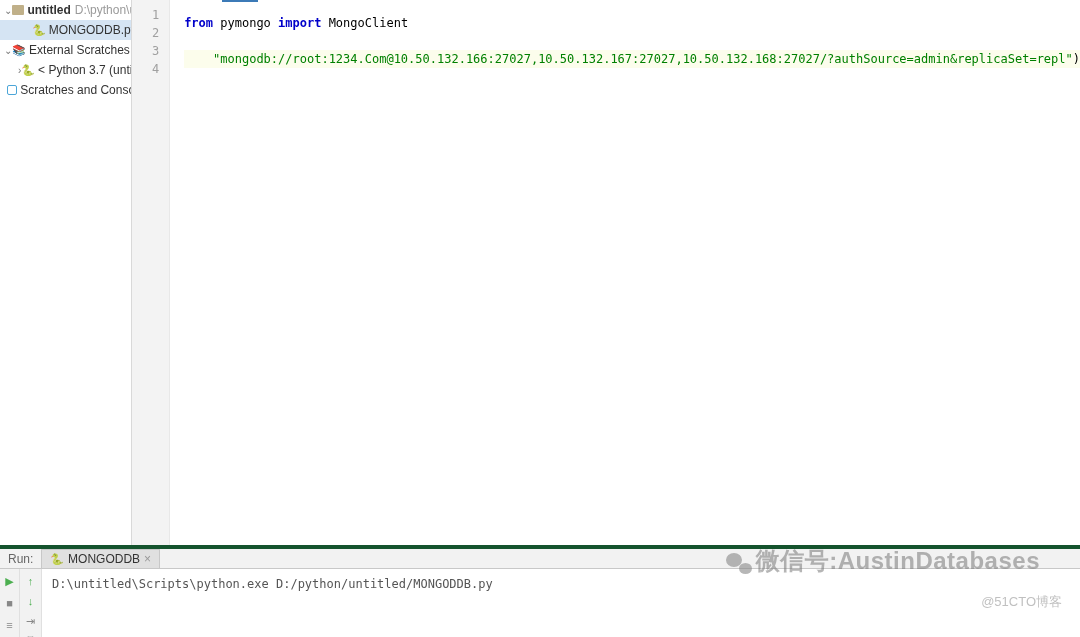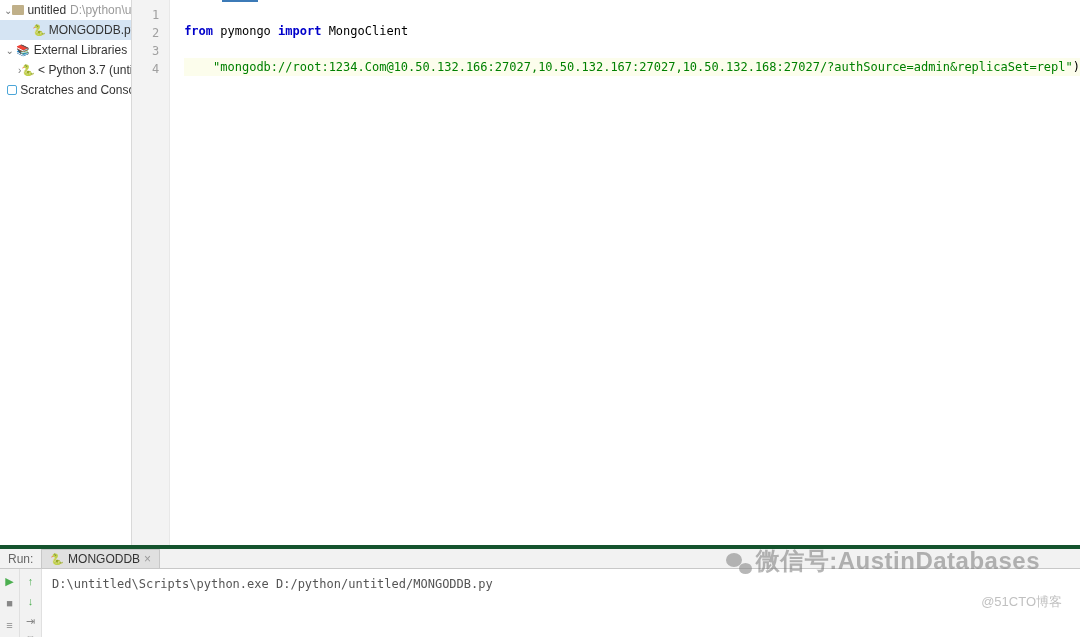--- a/index.html
+++ b/index.html
@@ -15,21 +15,21 @@
 .tree-icon { width:16px; height:16px; display:inline-flex; align-items:center; justify-content:center; margin-right:3px; }
 .folder-glyph { width:12px; height:10px; background:#c0b089; border-radius:1px; }
 .py-glyph { font-size:11px; }
 .lib-glyph { font-size:11px; }
 .scratch-glyph { width:10px; height:10px; border:1px solid #4ca6d8; border-radius:2px; }
 .tree-text { }
 .tree-path { color:#9a9a9a; margin-left:4px; }
 .editor-wrap { flex:1; display:flex; background:#fff; }
 .gutter { width:38px; background:#f3f3f3; border-right:1px solid #e8e8e8; padding-top:6px; text-align:right; }
 .gutter div { color:#a0a0a0; font-family:Consolas,monospace; font-size:12px; padding-right:10px; height:18px; line-height:18px; }
-.code { flex:1; padding:22px 0 0 14px; font-family:Consolas,monospace; font-size:12px; position:relative; }
+.code { flex:1; padding:14px 0 0 14px; font-family:Consolas,monospace; font-size:12px; position:relative; }
 .code-line { height:18px; line-height:18px; white-space:pre; }
 .code-line.indent { background:#fcfdec; }
 .kw { color:#0000ca; font-weight:bold; }
 .str { color:#008000; }
 .ident { color:#000; }
 .bottom { border-top:4px solid #14532d; background:#f2f2f2; height:99px; display:flex; flex-direction:column; }
 .run-tabbar { height:24px; display:flex; align-items:center; background:#f2f2f2; }
 .run-label { padding:0 8px; color:#666; font-size:12px; }
 .run-tab { background:#e0e0e0; border:1px solid #c8c8c8; border-bottom:none; padding:2px 8px; display:flex; align-items:center; gap:4px; font-size:12px; }
 .run-body { flex:1; display:flex; background:#fff; border-top:1px solid #c8c8c8; }
@@ -53,35 +53,35 @@
 
 <div class="blue-tab-indicator"></div>
 
 <div class="main">
   <div class="sidebar">
     <div class="tree-row tree-indent-0">
       <span class="chevron">⌄</span>
       <span class="tree-icon">
           <span class="folder-glyph"></span>
         </span>
-      <span class="tree-text" style="font-weight:normal">untitled</span>
+      <span class="tree-text" style="font-weight:bold">untitled</span>
       <span class="tree-path">D:\python\untitled</span>
     </div>
     <div class="tree-row tree-indent-2 selected">
       <span class="tree-icon">
           <span class="py-glyph">🐍</span>
         </span>
       <span class="tree-text">MONGODDB.py</span>
     </div>
     <div class="tree-row tree-indent-0">
       <span class="chevron">⌄</span>
       <span class="tree-icon">
           <span class="lib-glyph">📚</span>
         </span>
-      <span class="tree-text">External Libraries</span>
+      <span class="tree-text">External Scratches</span>
     </div>
     <div class="tree-row tree-indent-1">
       <span class="chevron">›</span>
       <span class="tree-icon">
           <span class="py-glyph">🐍</span>
         </span>
       <span class="tree-text">&lt; Python 3.7 (untitled) &gt;</span>
 
     </div>
     <div class="tree-row tree-indent-0">

